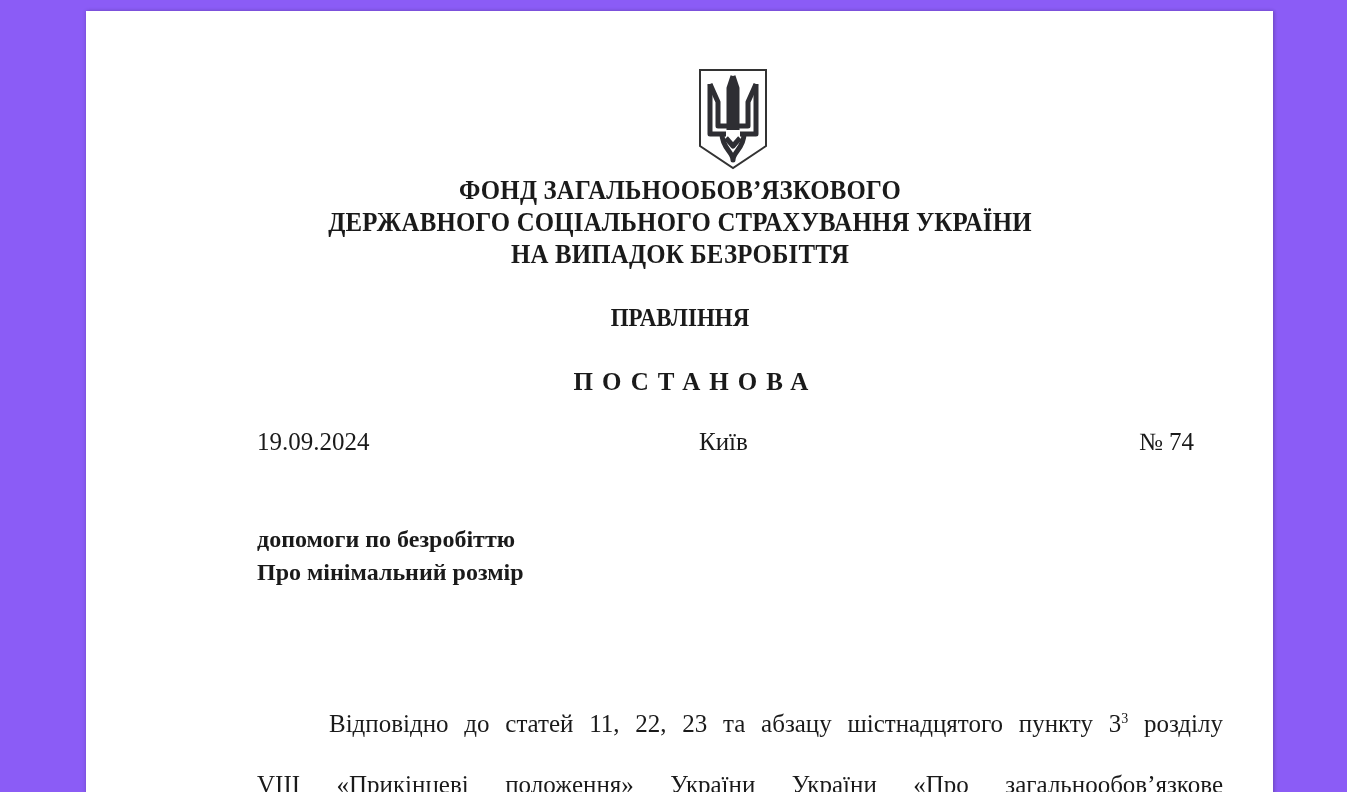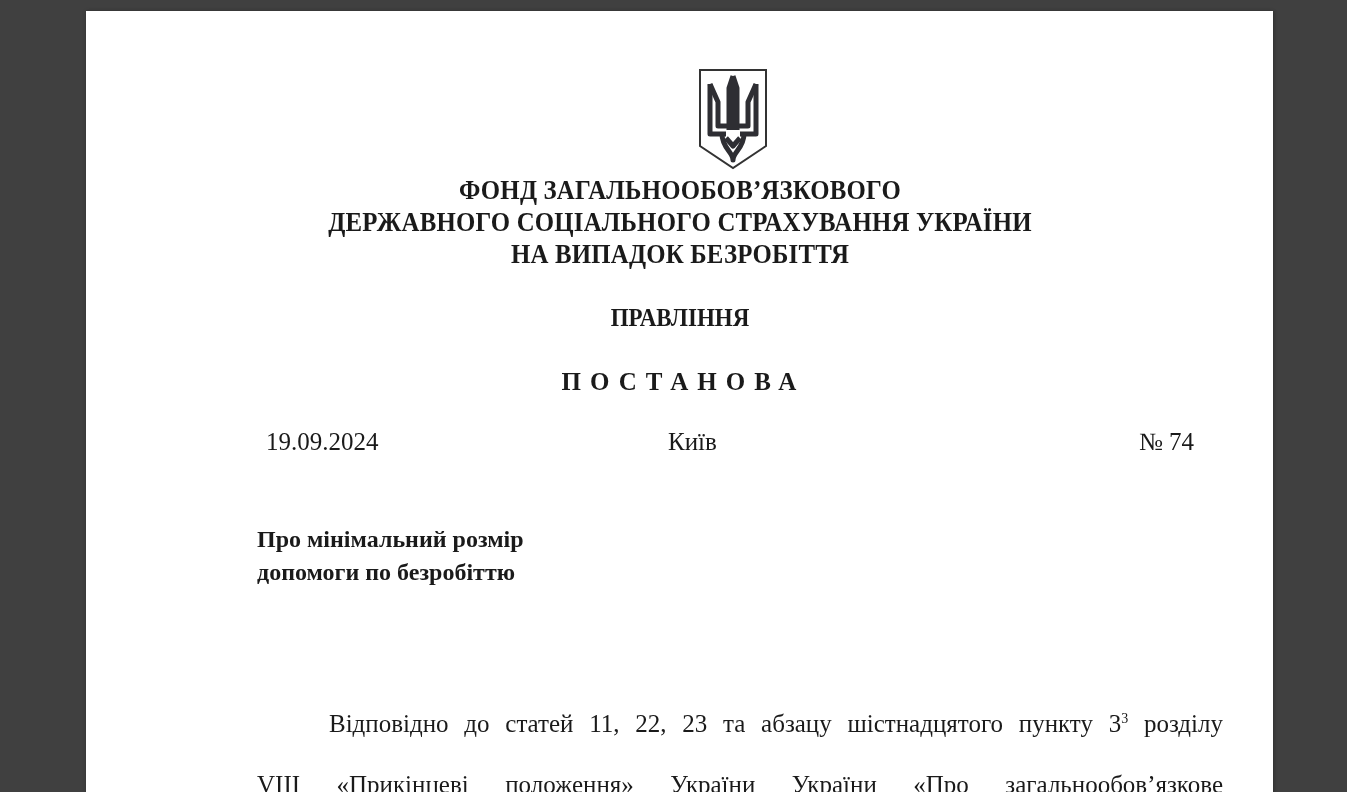--- a/index.html
+++ b/index.html
@@ -7,21 +7,21 @@
       padding: 0;
       width: 1347px;
       height: 792px;
       overflow: hidden;
       background: #e5e5e5;
     }
     .viewer {
       position: relative;
       width: 1347px;
       height: 792px;
-      background: #404040;
+      background: #8b5cf6;
     }
     .page {
       position: absolute;
       left: 86px;
       top: 11px;
       width: 1187px;
       height: 800px;
       background: #ffffff;
       box-shadow: 0 0 4px rgba(0,0,0,0.18), 2px 0 3px rgba(0,0,0,0.10);
       color: #1a1a1a;
@@ -63,30 +63,30 @@
     .doc-type {
       position: absolute;
       left: 0;
       top: 356px;
       width: 1187px;
       text-align: center;
       font-weight: bold;
       font-size: 25px;
       line-height: 30px;
       letter-spacing: 9px;
-      padding-left: 4px;
+      padding-left: 16px;
     }
     .meta-row {
       position: absolute;
       top: 415px;
       font-size: 25px;
       line-height: 32px;
     }
-    .meta-date { left: 180px; }
-    .meta-city { left: 582px; }
+    .meta-date { left: 171px; }
+    .meta-city { left: 613px; }
     .meta-number { left: 1026px; margin-left: 27px; }
     .subject {
       position: absolute;
       left: 171px;
       top: 512px;
       font-weight: bold;
       font-size: 24px;
       line-height: 33px;
     }
     .body-text {
@@ -131,22 +131,22 @@
 
     <div class="board">ПРАВЛІННЯ</div>
 
     <div class="doc-type">ПОСТАНОВА</div>
 
     <div class="meta-row meta-date">19.09.2024</div>
     <div class="meta-row meta-city">Київ</div>
     <div class="meta-row meta-number">№ 74</div>
 
     <div class="subject">
+      <div>допомоги по безробіттю</div>
       <div>Про мінімальний розмір</div>
-      <div>допомоги по безробіттю</div>
     </div>
 
     <div class="body-text">
       <span class="line"><span class="indent"></span><span>Відповідно до статей 11, 22, 23 та абзацу шістнадцятого пункту 3</span><sup>3</sup><span> розділу</span></span>
       <span class="line">VIII «Прикінцеві положення» України України «Про загальнообов’язкове</span>
       <span class="line">загальнообов’язкового державного соціального страхування України на</span>
     </div>
 
   </div>
 </div>

